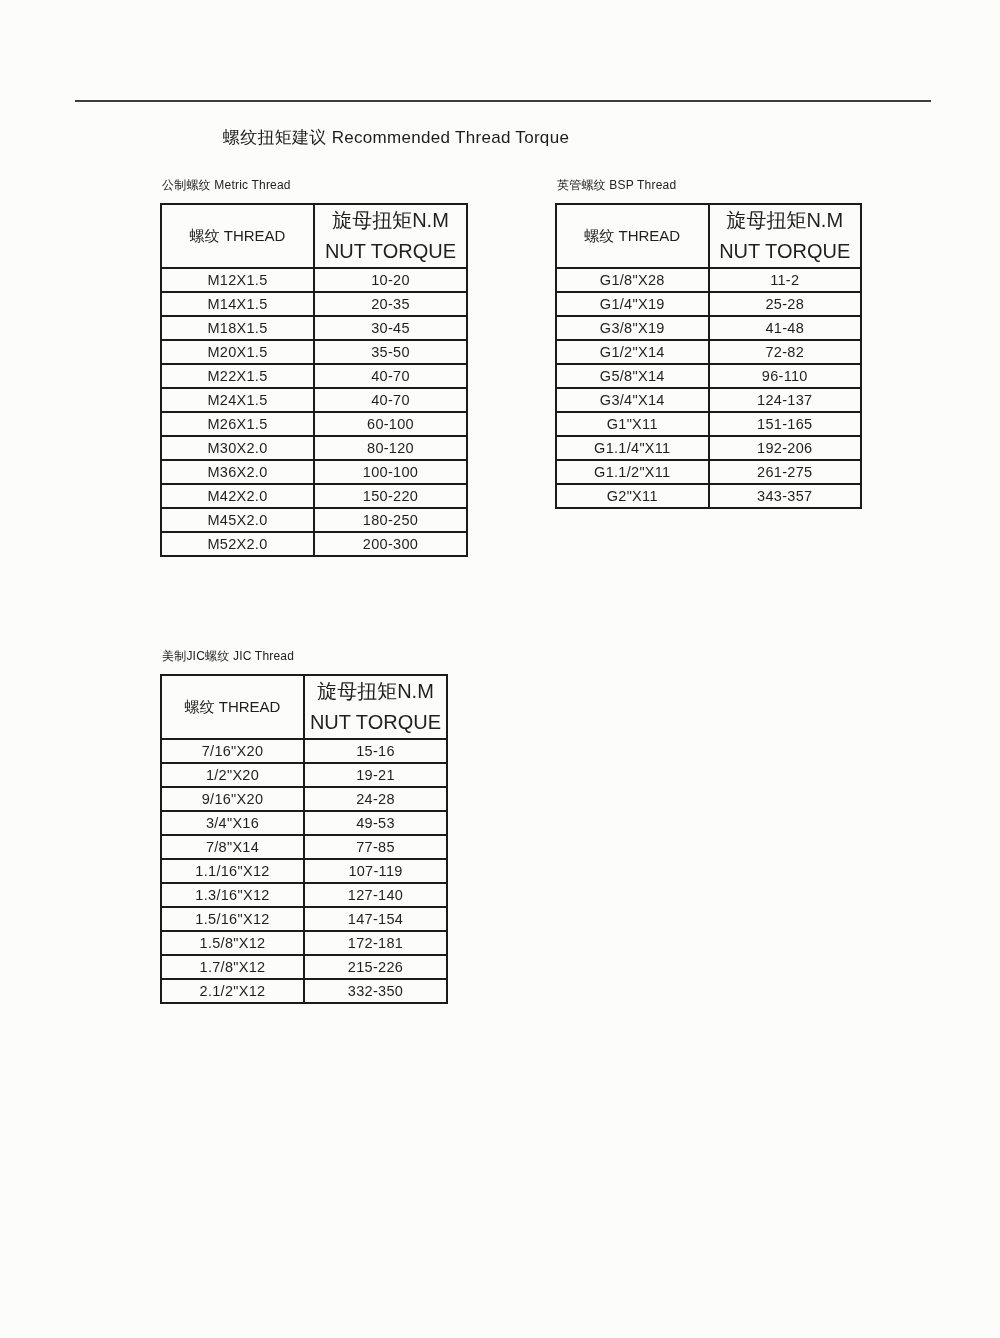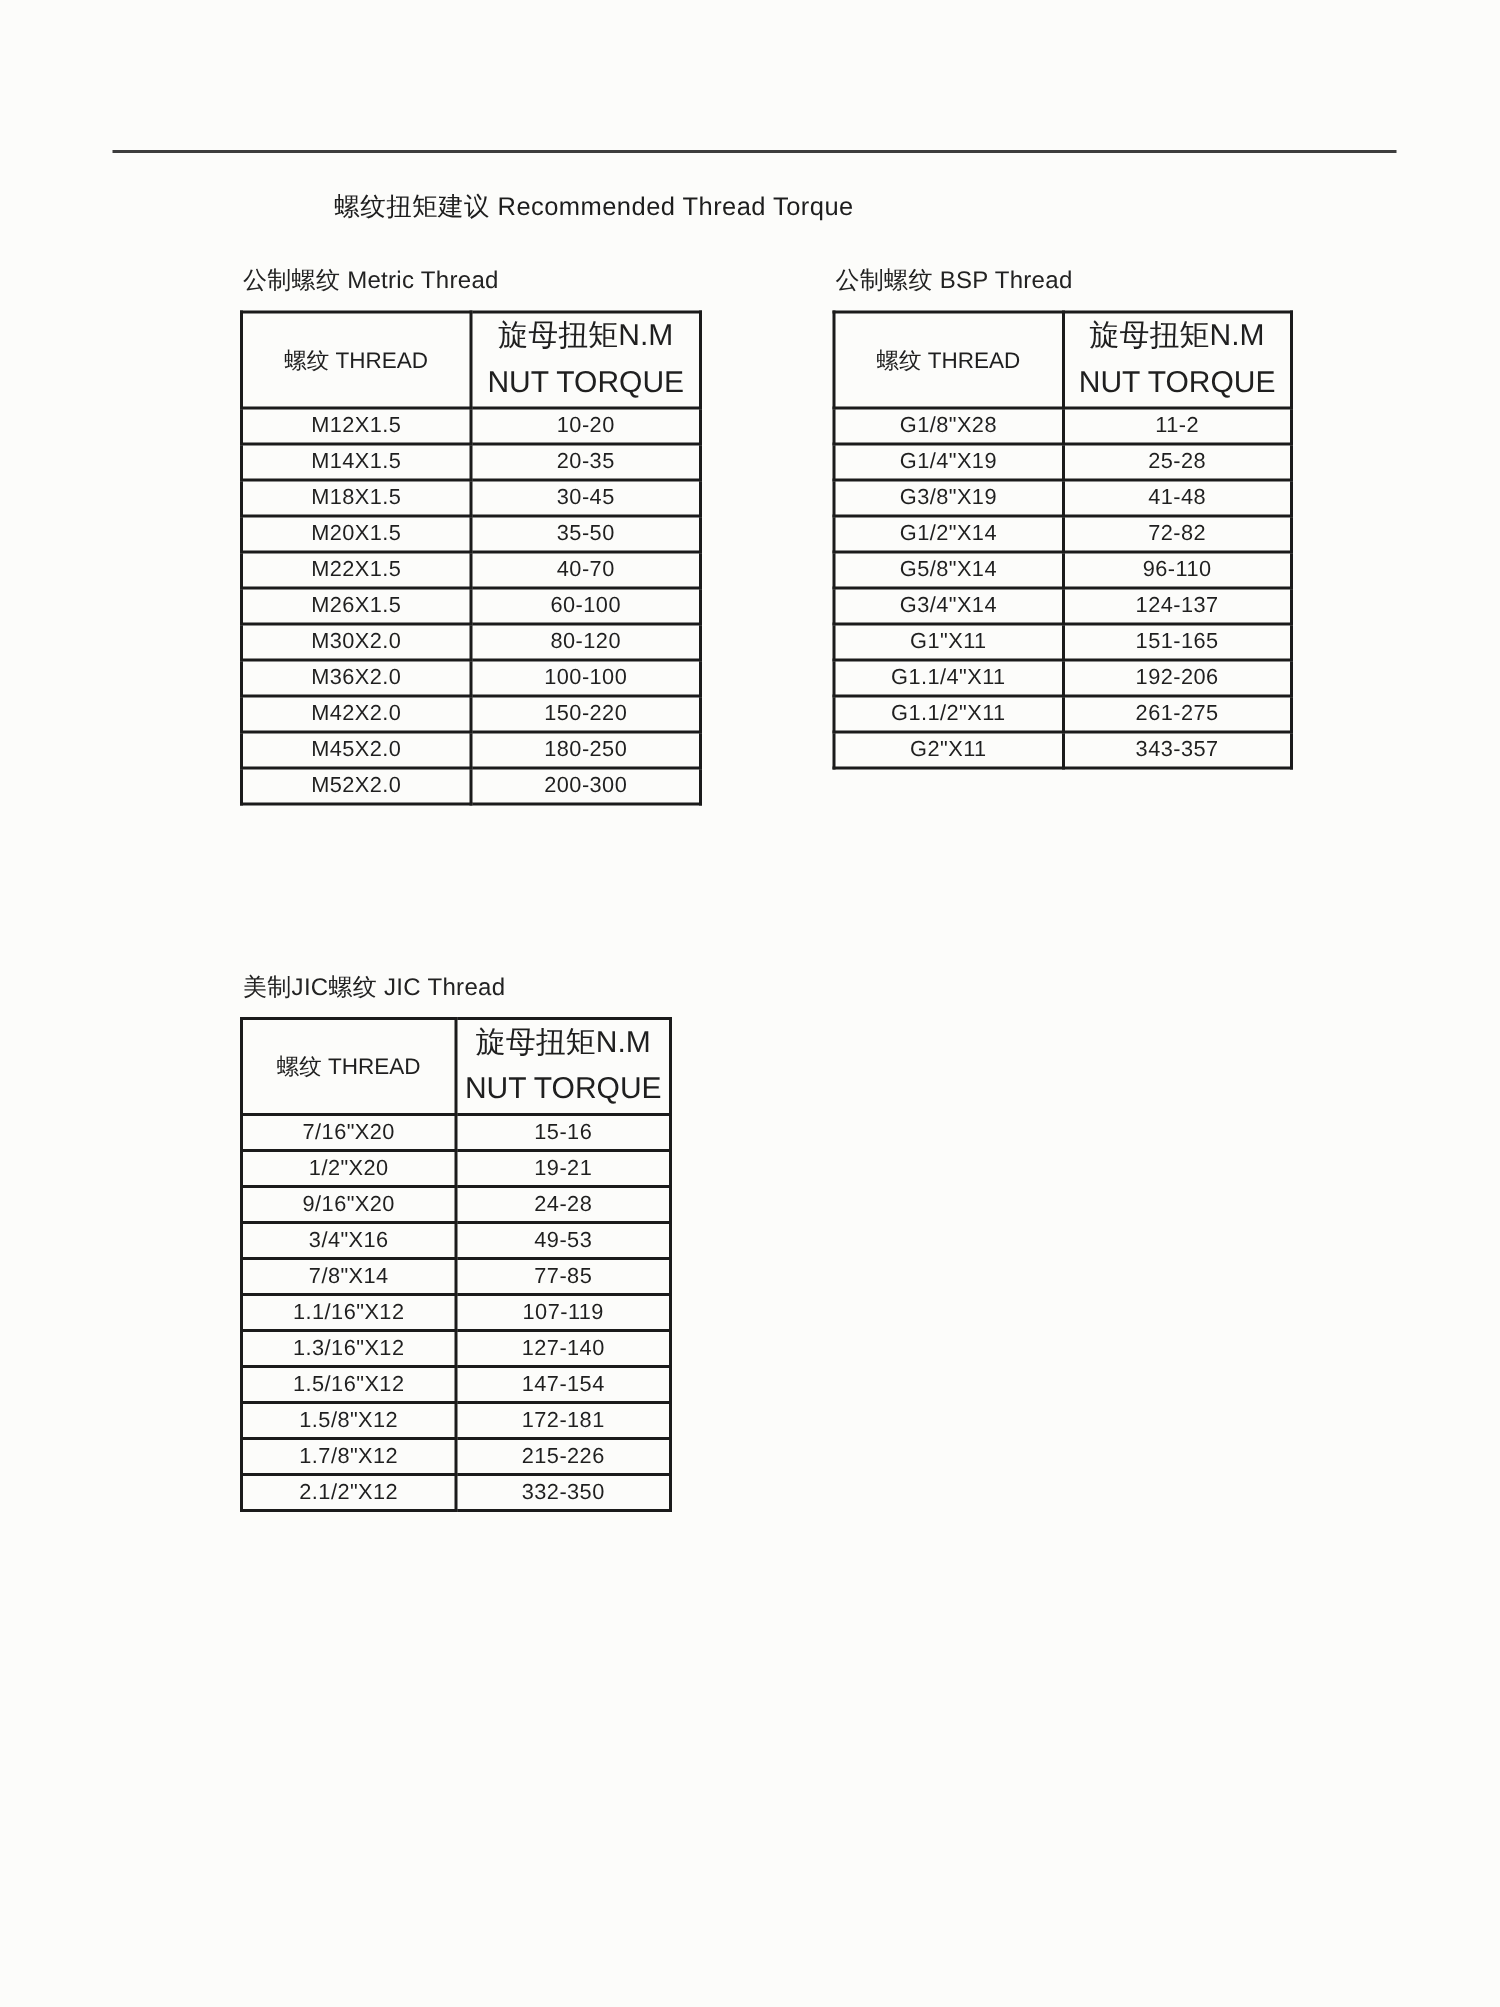--- a/index.html
+++ b/index.html
@@ -39,21 +39,21 @@
     color: #1d1d1d;
     margin: 0;
   }
   .table-section {
     position: absolute;
   }
   .section-metric { left: 160px; top: 177px; width: 308px; }
   .section-bsp    { left: 555px; top: 177px; width: 307px; }
   .section-jic    { left: 160px; top: 648px; width: 288px; }
   .section-caption {
-    font-size: 16px;
+    font-size: 12px;
     font-weight: 400;
     color: #222;
     margin: 0 0 9px 2px;
     letter-spacing: 0.2px;
   }
   table.torque-table {
     width: 100%;
     border-collapse: collapse;
     table-layout: fixed;
     background: transparent;
@@ -118,20 +118,24 @@
           </tr>
           <tr>
             <td>M20X1.5</td>
             <td>35-50</td>
           </tr>
           <tr>
             <td>M22X1.5</td>
             <td>40-70</td>
           </tr>
           <tr>
+            <td>M24X1.5</td>
+            <td>40-70</td>
+          </tr>
+          <tr>
             <td>M26X1.5</td>
             <td>60-100</td>
           </tr>
           <tr>
             <td>M30X2.0</td>
             <td>80-120</td>
           </tr>
           <tr>
             <td>M36X2.0</td>
             <td>100-100</td>
@@ -146,21 +150,21 @@
           </tr>
           <tr>
             <td>M52X2.0</td>
             <td>200-300</td>
           </tr>
         </tbody>
     </table>
   </section>
 
   <section class="table-section section-bsp">
-    <h2 class="section-caption">公制螺纹 BSP Thread</h2>
+    <h2 class="section-caption">英管螺纹 BSP Thread</h2>
     <table class="torque-table">
       <thead>
         <tr>
           <th>螺纹 THREAD</th>
           <th>
             <span class="hdr-line">旋母扭矩N.M</span>
             <span class="hdr-line">NUT TORQUE</span>
           </th>
         </tr>
       </thead>

